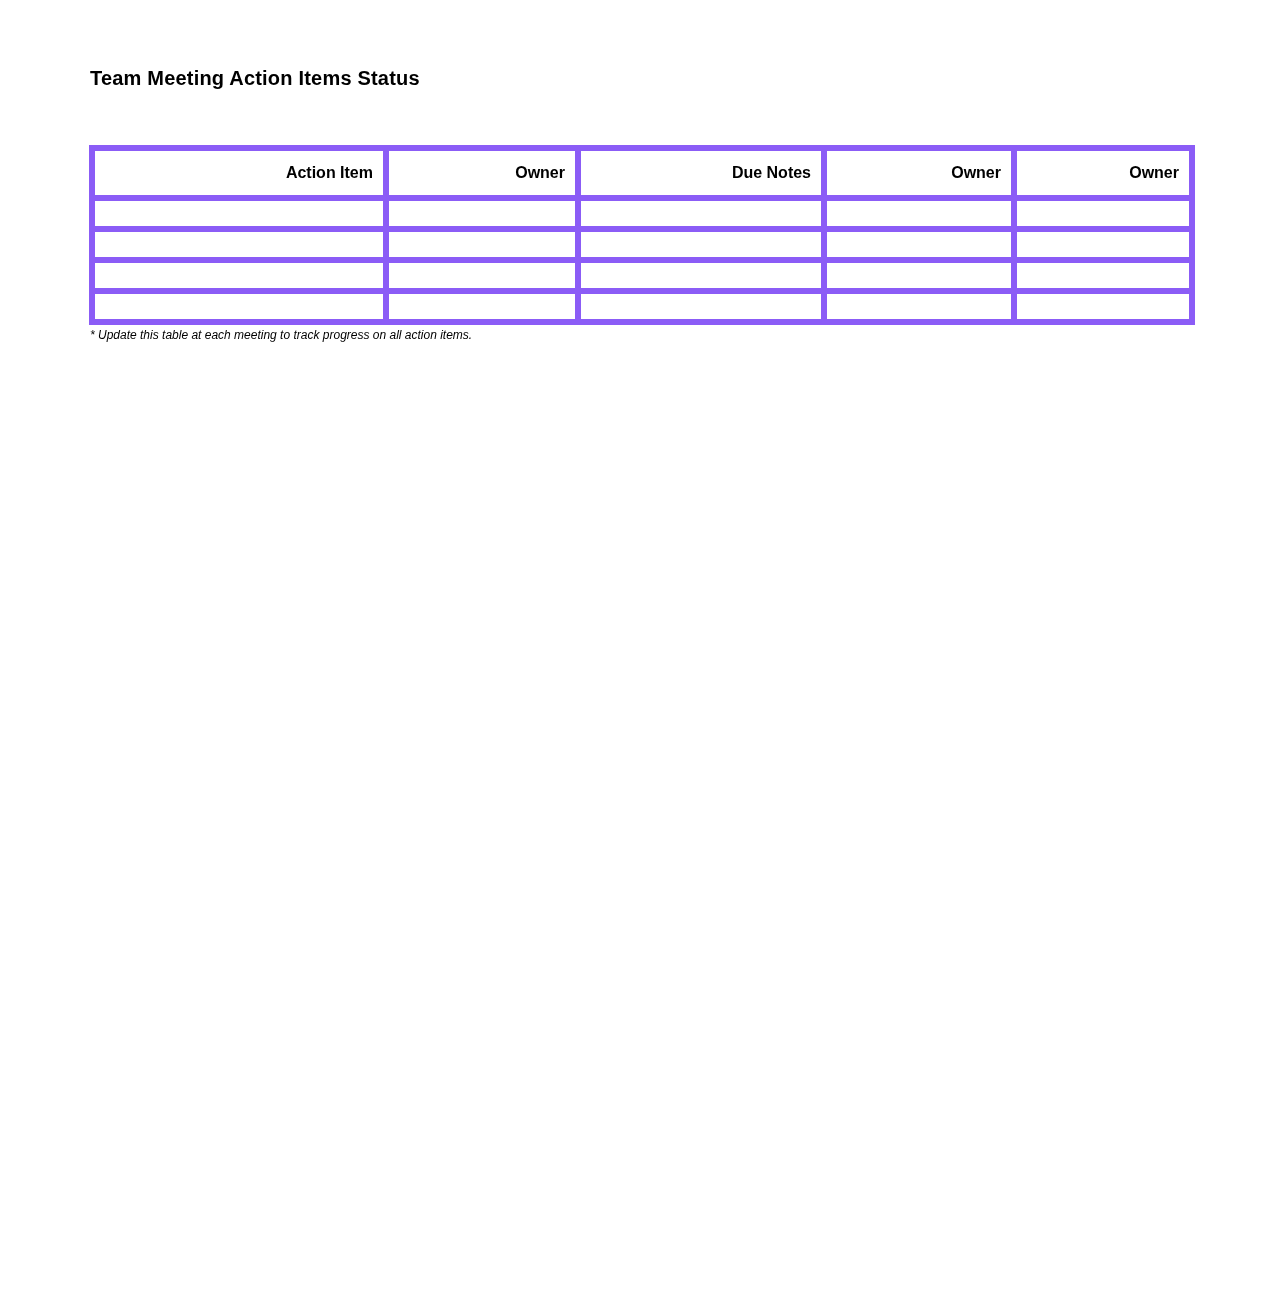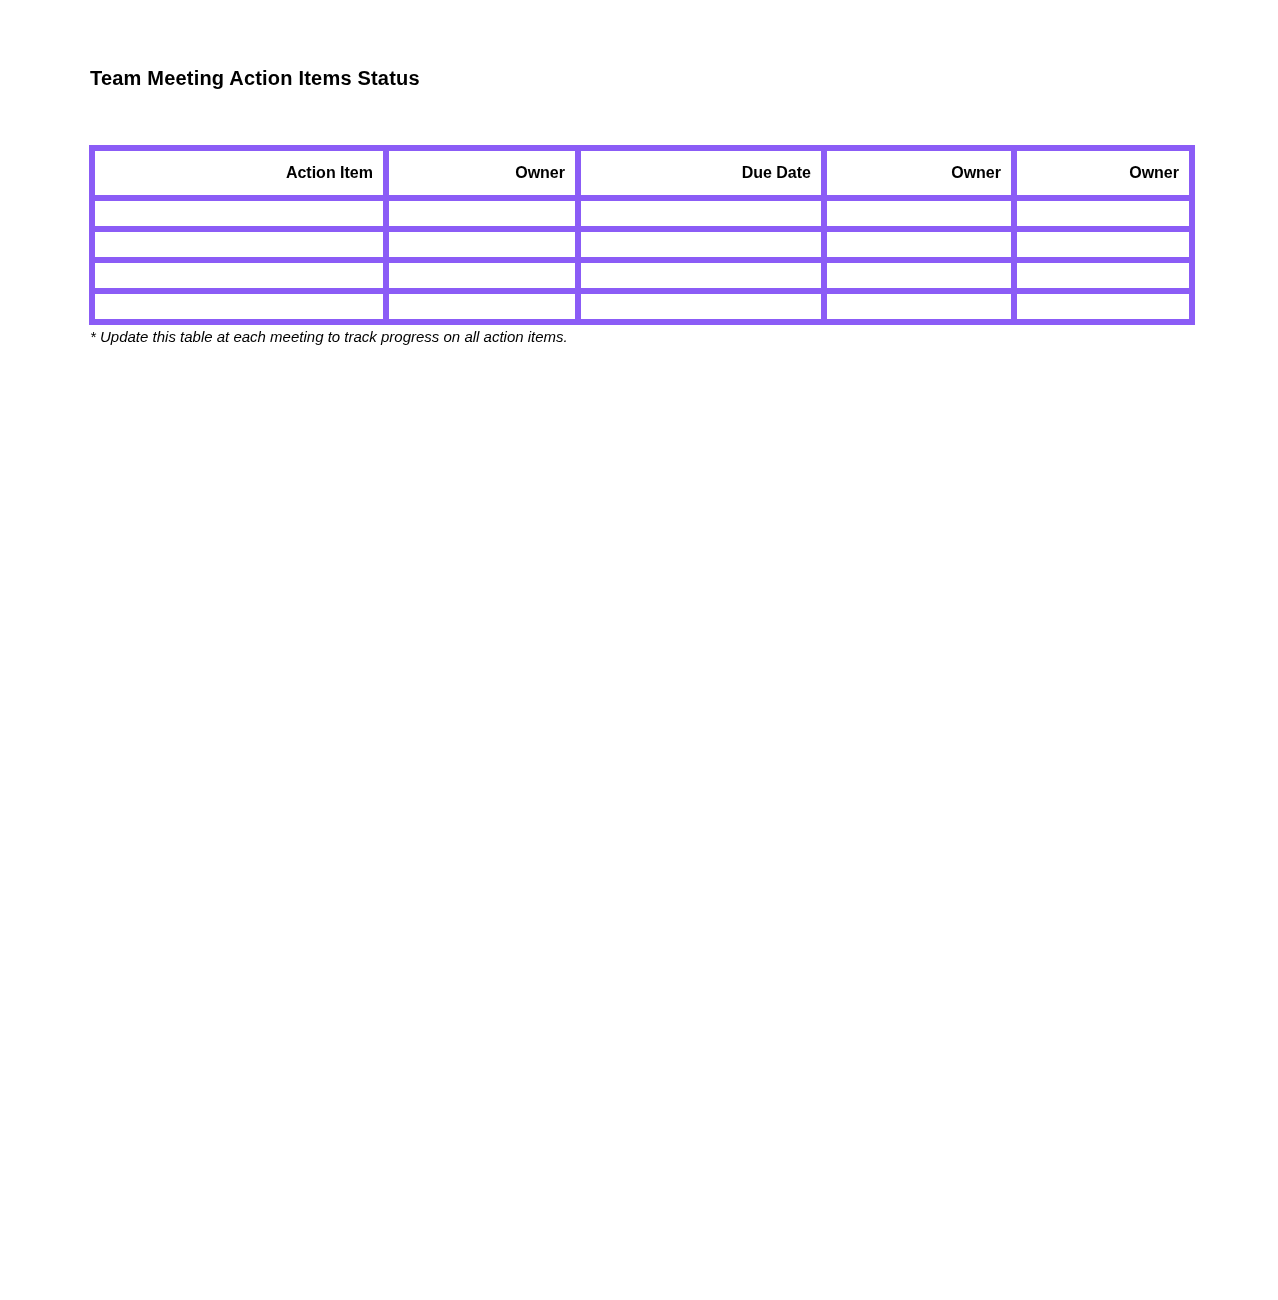--- a/index.html
+++ b/index.html
@@ -19,41 +19,41 @@
   }
   table.actions th, table.actions td {
     border: 6px solid #8b5cf6; padding: 0 10px; text-align: right;
   }
   table.actions th {
     height: 44px; font-size: 16px; font-weight: bold;
   }
   table.actions td { height: 25px; font-size: 15px; }
   .note {
     position: absolute; left: 90px; top: 328px; margin: 0;
-    font-size: 15px; font-style: italic;
+    font-size: 12px; font-style: italic;
   }
 </style>
 </head>
 <body>
 
 <h1 class="title">Team Meeting Action Items Status</h1>
 
 <table class="actions">
   <colgroup>
     <col style="width:294px">
       <col style="width:192px">
       <col style="width:246px">
       <col style="width:190px">
       <col style="width:178px">
   </colgroup>
   <thead>
     <tr>
       <th>Action Item</th>
       <th>Owner</th>
-      <th>Due Date</th>
+      <th>Due Notes</th>
       <th>Owner</th>
       <th>Owner</th>
     </tr>
   </thead>
   <tbody>
     <tr>
       <td></td>
       <td></td>
       <td></td>
       <td></td>

